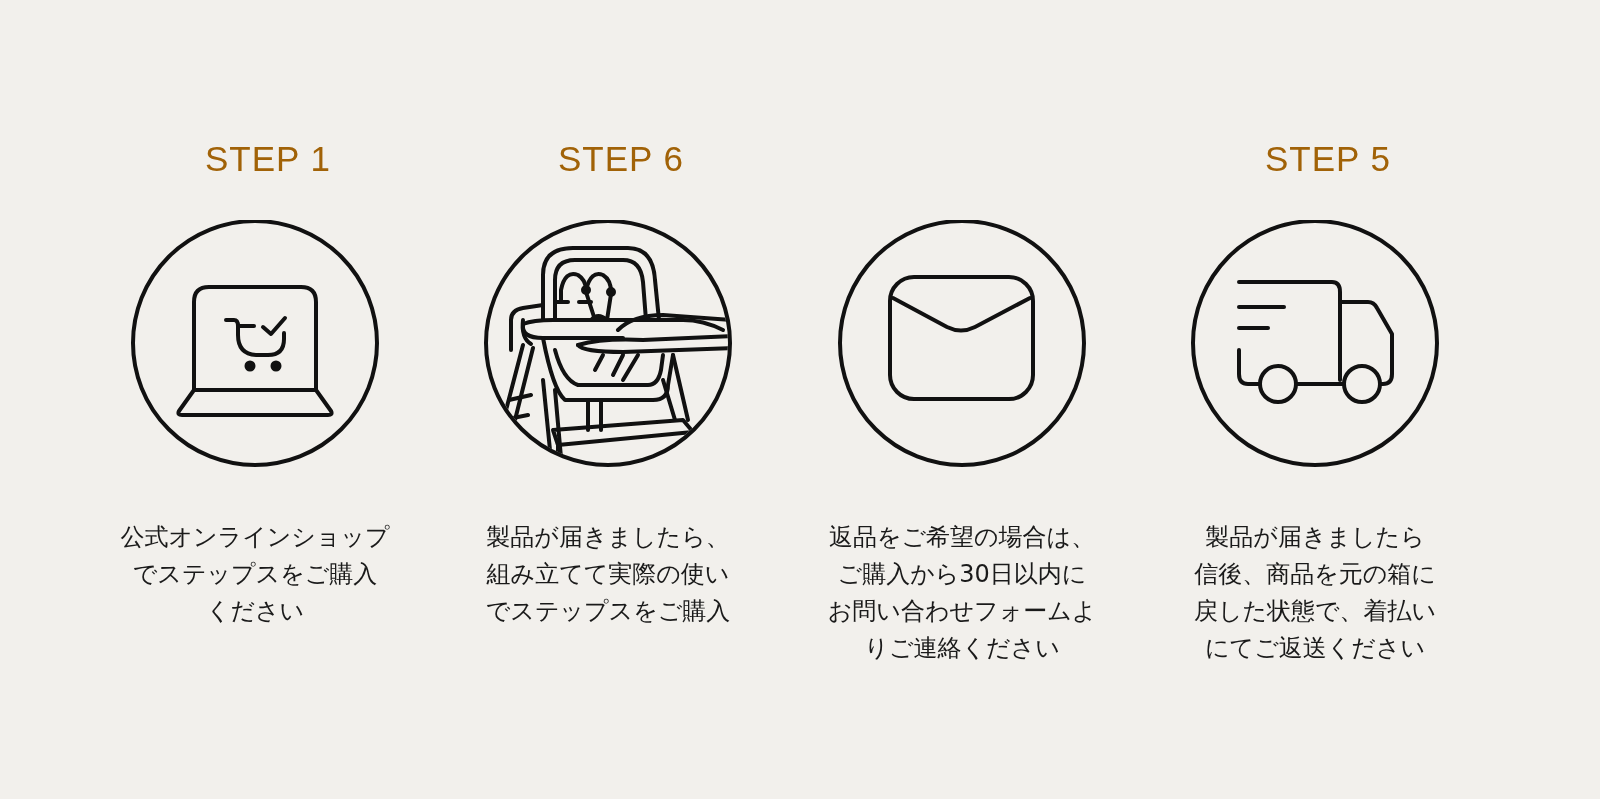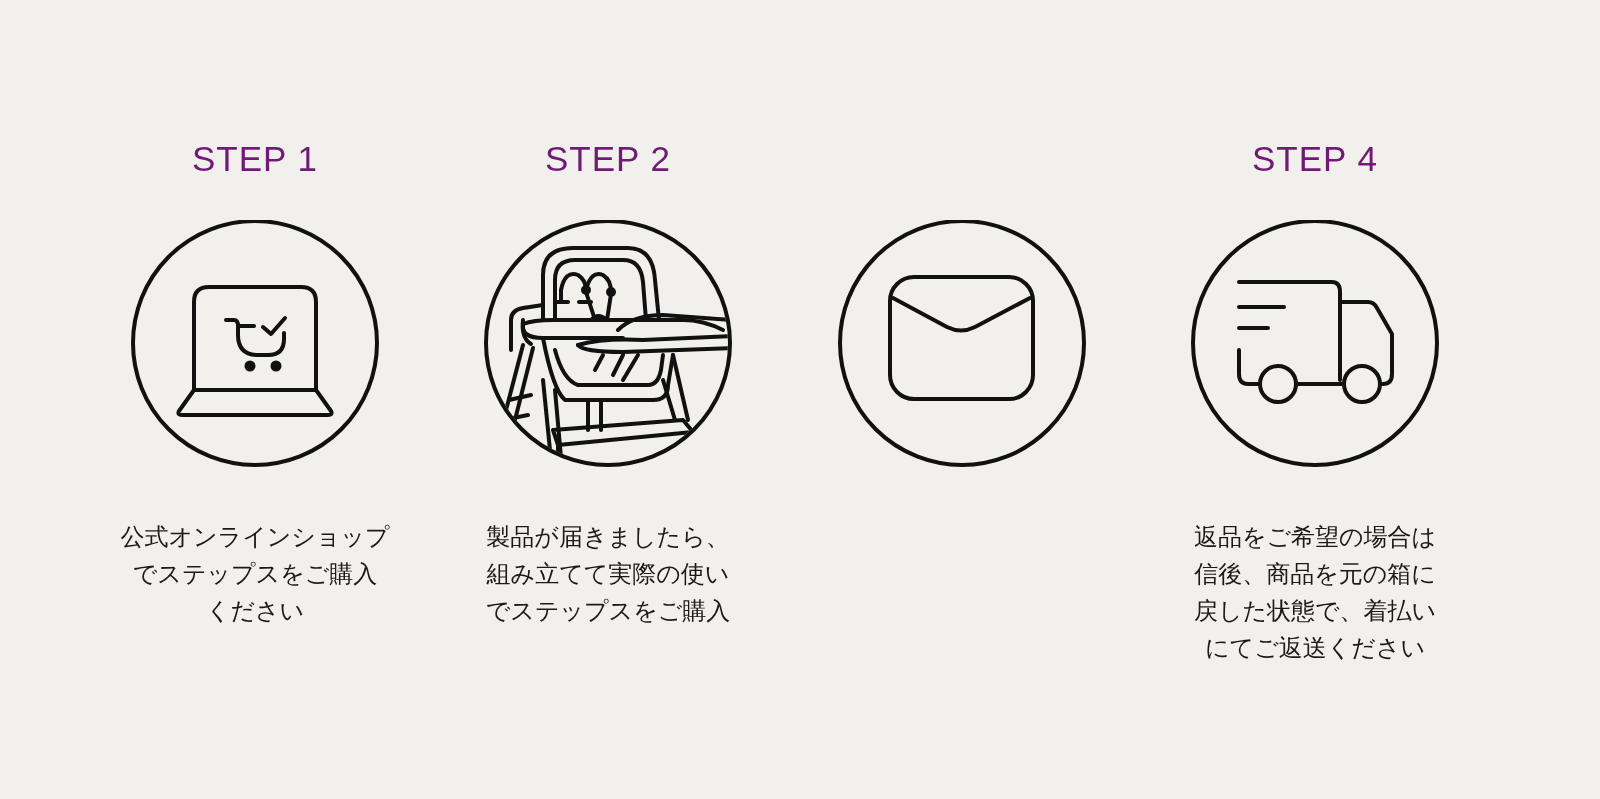--- a/index.html
+++ b/index.html
@@ -24,27 +24,27 @@
     .step {
       position: absolute;
       top: 0;
       width: 340px;
       height: 799px;
       text-align: center;
     }
     .step-title {
       position: absolute;
       top: 137px;
-      left: 0;
+      left: 13px;
       width: 100%;
       font-family: "Liberation Sans", sans-serif;
       font-size: 35px;
       font-weight: 400;
       letter-spacing: 1px;
-      color: #701a75;
+      color: #a16207;
       line-height: 44px;
     }
     .step-icon {
       position: absolute;
       top: 220px;
       left: 50%;
       margin-left: -125px;
       width: 250px;
       height: 250px;
     }
@@ -88,21 +88,21 @@
 
         <path d="M133 107 L141 114 L155 98"></path>
       </svg>
     </div>
     <div class="step-desc">公式オンラインショップ
 でステップスをご購入
 ください</div>
   </div>
 
   <div class="step" style="left:438px;">
-    <div class="step-title">STEP 2</div>
+    <div class="step-title">STEP 6</div>
     <div class="step-icon">
       <svg viewBox="0 0 250 250" fill="none" stroke="#111" stroke-width="4" stroke-linecap="round" stroke-linejoin="round">
         <defs>
           <clipPath id="chairClip">
               <circle cx="125" cy="123" r="120"></circle>
             </clipPath>
         </defs>
         <circle cx="125" cy="123" r="122"></circle>
         <g clip-path="url(#chairClip)">
 
@@ -160,41 +160,45 @@
   </div>
 
   <div class="step" style="left:792px;">
     <div class="step-icon">
       <svg viewBox="0 0 250 250" fill="none" stroke="#111" stroke-width="4" stroke-linecap="round" stroke-linejoin="round">
         <circle cx="125" cy="123" r="122"></circle>
         <rect x="53" y="57" width="143" height="122" rx="24" ry="24"></rect>
         <path d="M56 78 L110 107 Q124 114 138 107 L193 78"></path>
       </svg>
     </div>
+    <div class="step-desc">返品をご希望の場合は、
+ご購入から30日以内に
+お問い合わせフォームよ
+りご連絡ください</div>
   </div>
 
   <div class="step" style="left:1145px;">
-    <div class="step-title">STEP 4</div>
+    <div class="step-title">STEP 5</div>
     <div class="step-icon">
       <svg viewBox="0 0 250 250" fill="none" stroke="#111" stroke-width="4" stroke-linecap="round" stroke-linejoin="round">
         <circle cx="125" cy="123" r="122"></circle>
 
         <path d="M49 62 H142 Q150 62 150 72 V160"></path>
         <path d="M49 87 H94"></path>
         <path d="M49 108 H78"></path>
 
         <path d="M49 130 V154 Q49 164 58 164 H70"></path>
 
         <path d="M150 82 H178 Q184 82 187 88 L202 114 V154 Q202 164 193 164 H190"></path>
 
         <path d="M106 164 H154"></path>
 
         <circle cx="88" cy="164" r="18"></circle>
         <circle cx="172" cy="164" r="18"></circle>
       </svg>
     </div>
-    <div class="step-desc">返品をご希望の場合は
+    <div class="step-desc">製品が届きましたら
 信後、商品を元の箱に
 戻した状態で、着払い
 にてご返送ください</div>
   </div>
 
 </div>
 
 </body></html>

